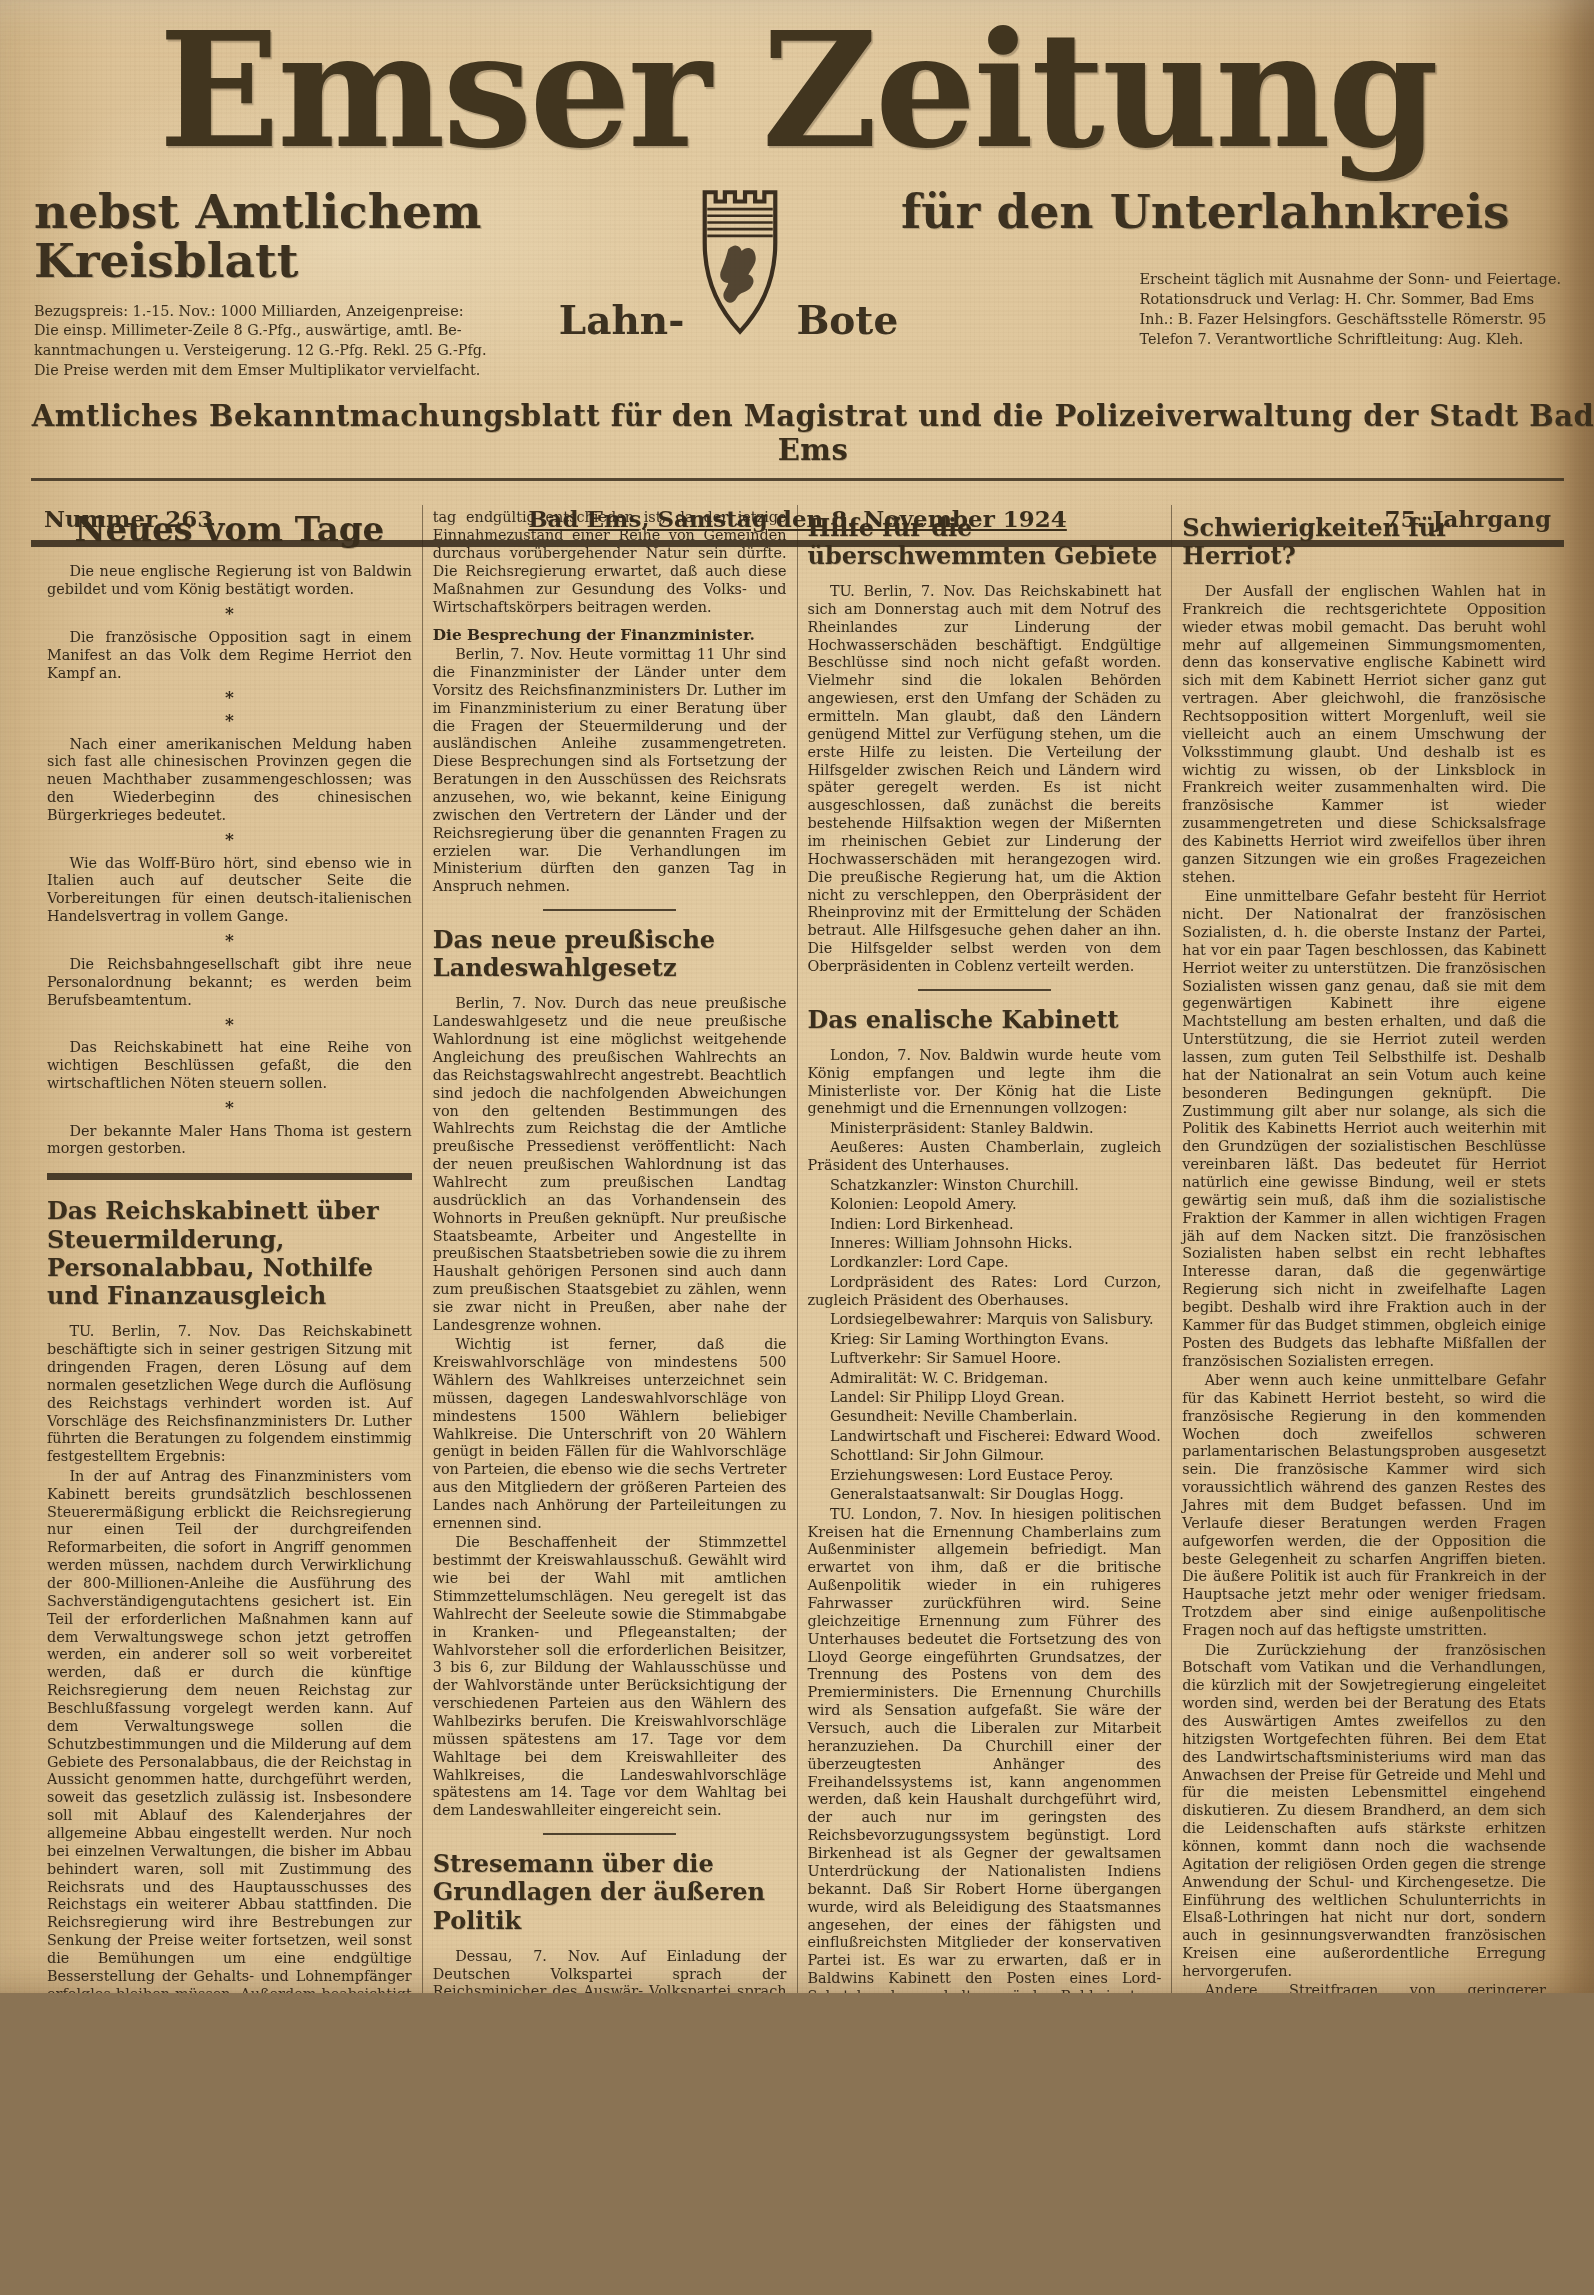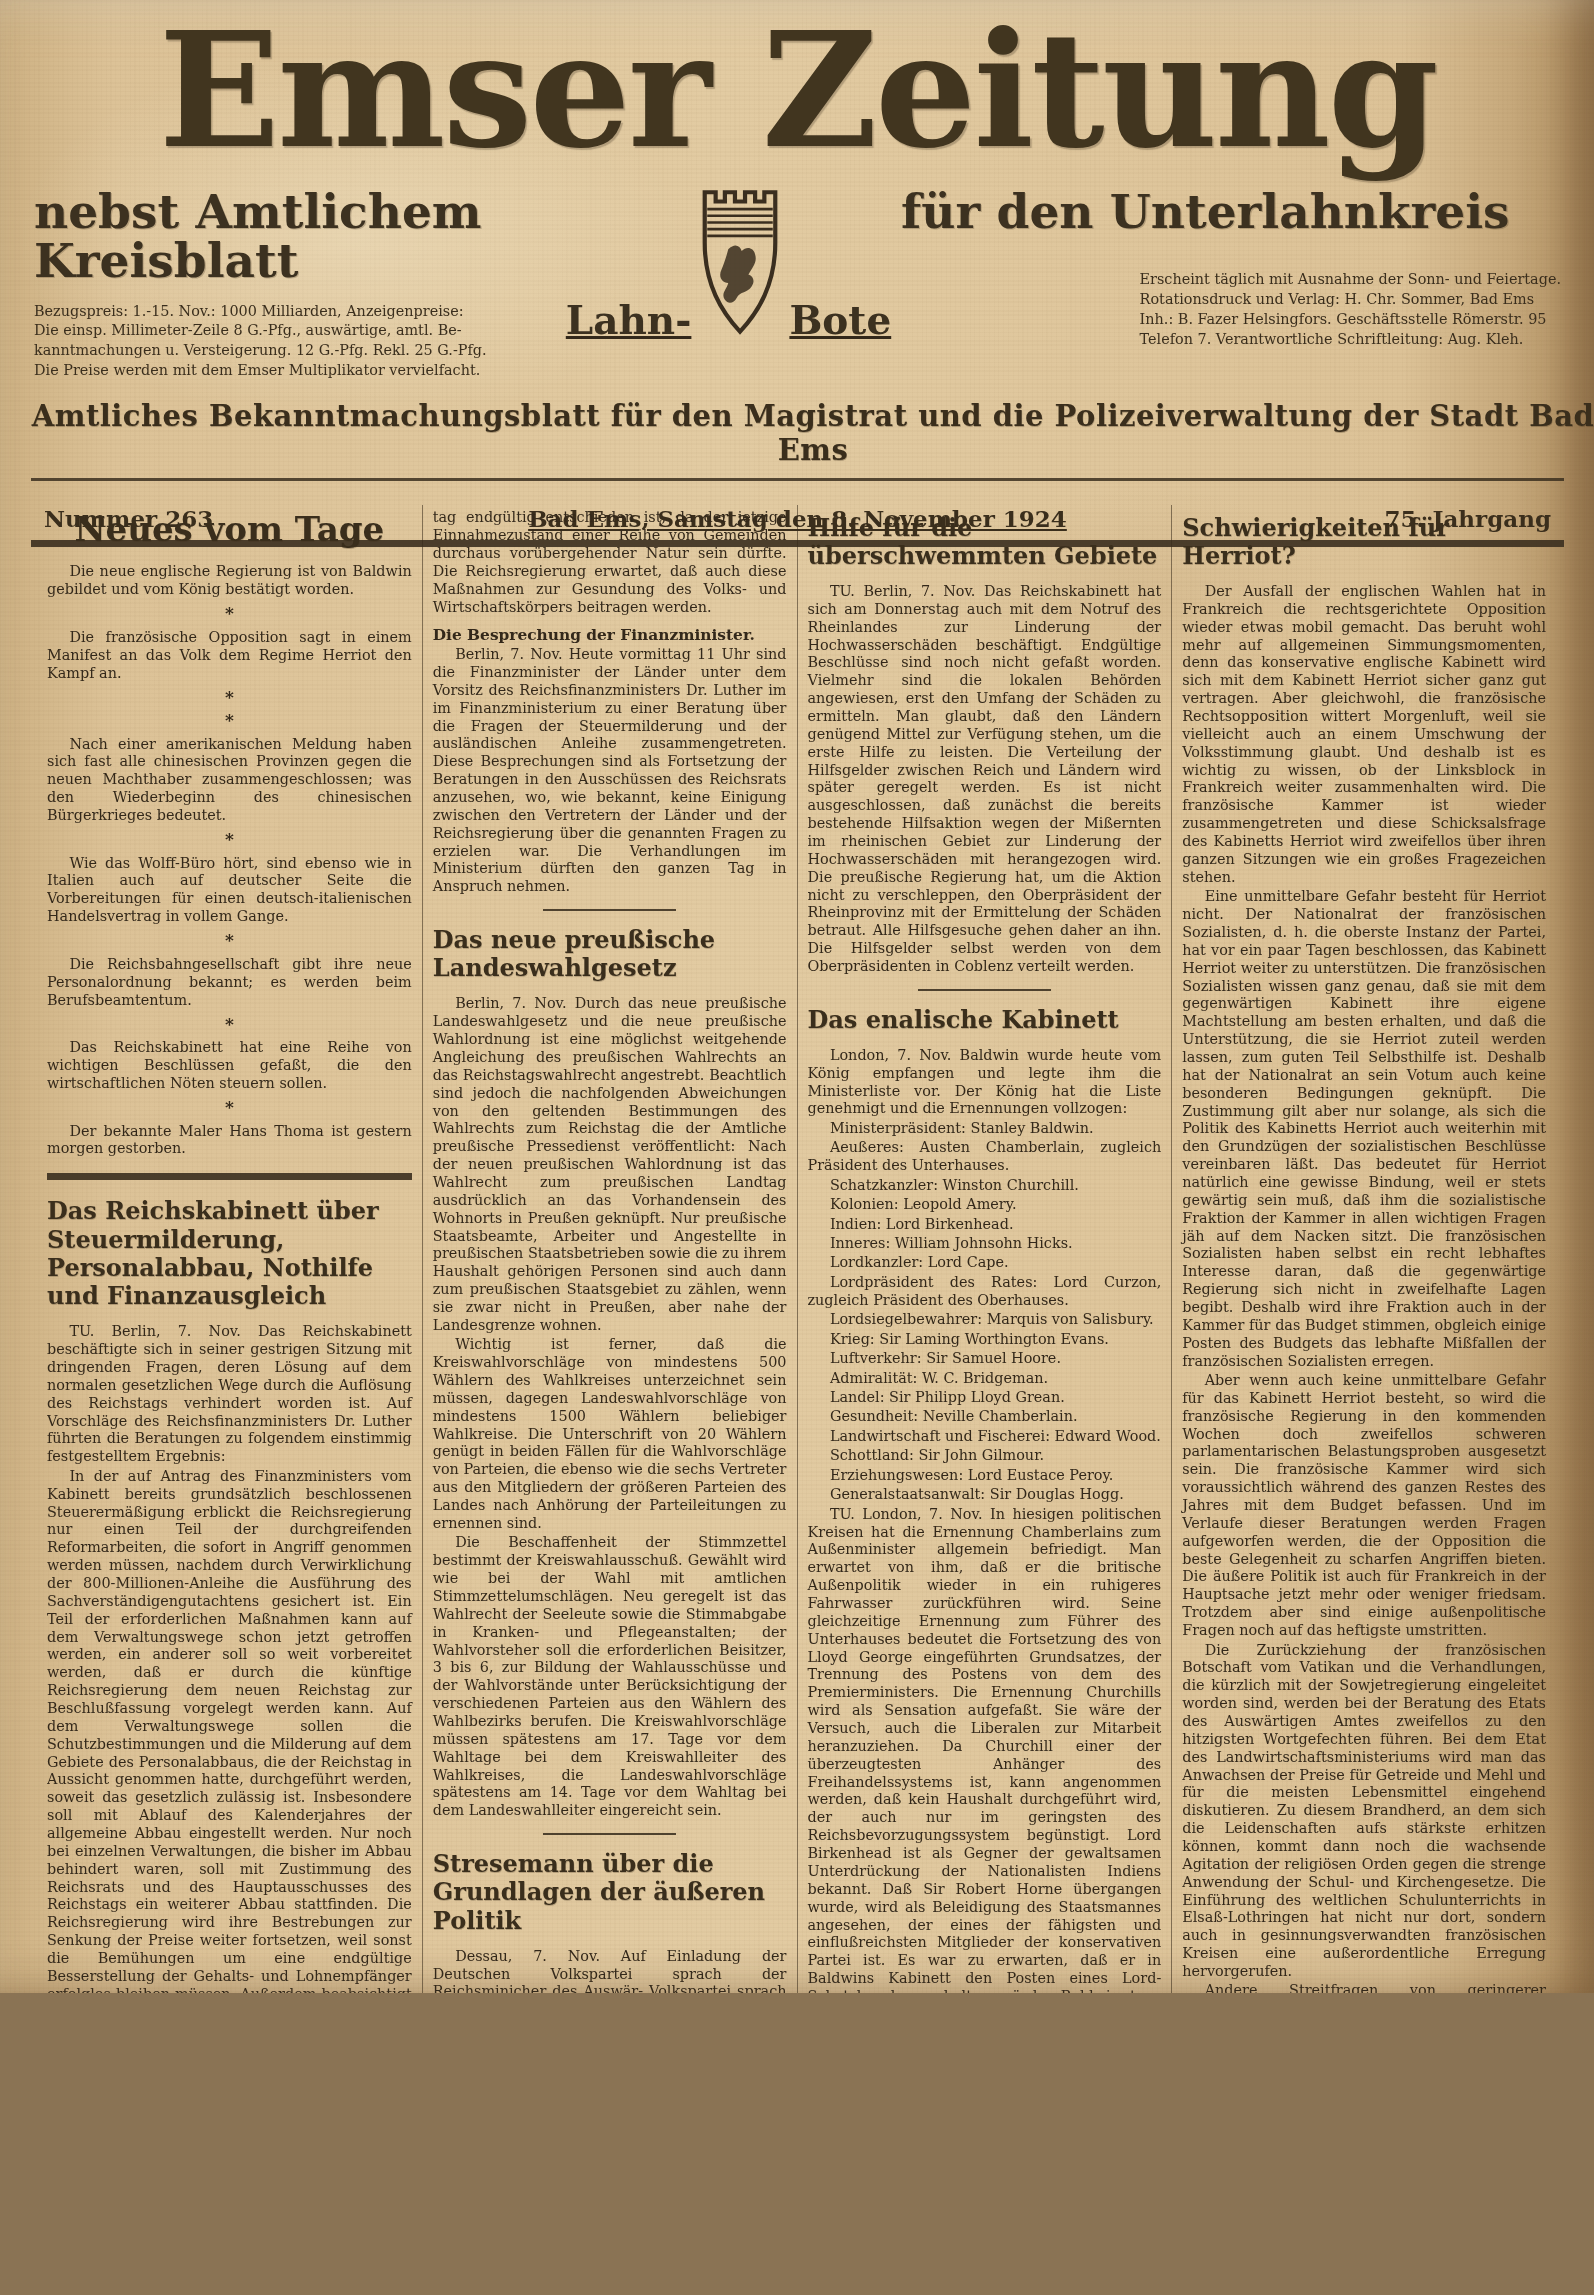--- a/index.html
+++ b/index.html
@@ -17,21 +17,21 @@
   }
   
   .title{
     font-size:159px;line-height:1.04;font-weight:bold;text-align:center;
     letter-spacing:-2.7px;padding-top:7.5px;color:#41351f;
     text-shadow:1.6px 1.6px 1.1px rgba(62,48,28,.28);
   }
   .subrow{display:grid;grid-template-columns:522px 330px 1fr;column-gap:7.5px;align-items:start;padding:14px 34px 0;}
   .sub-big{font-size:47px;font-weight:bold;line-height:1.05;color:#3c3120;text-shadow:1.1px 1.1px 0.5px rgba(62,48,28,.25);}
   .fineprint{font-size:14.4px;line-height:1.38;white-space:pre-line;margin-top:16px;color:#3a2e1d;}
-  .crest-group{display:flex;align-items:flex-end;justify-content:center;gap:7px;text-decoration:underline;}
+  .crest-group{display:flex;align-items:flex-end;justify-content:center;gap:14px;}
   .crest-word{font-size:39px;font-weight:bold;padding-bottom:4.3px;color:#3c3120;}
   .crest svg{display:block;}
   .sub-right-wrap{display:flex;flex-direction:column;align-items:flex-start;justify-content:center;}
   .fineprint.right{margin-left:auto;max-width:479px;margin-top:34px;text-align:left;}
   .banner{font-size:29px;font-weight:bold;text-align:center;margin-top:18px;letter-spacing:0.5px;color:#3a2e1c;text-shadow:0.5px 0.5px 0.5px rgba(62,48,28,.3);padding-left:31px;}
   .rule{border-top:3.7px solid #3b2f1f;margin:10.6px 31px 0;opacity:.85;}
   .rule.heavy{border-top-width:7.5px;margin-top:8.5px;opacity:.9;}
   .daterow{position:relative;display:flex;justify-content:space-between;align-items:baseline;padding:24px 44px 0;font-weight:bold;font-size:23px;color:#3a2e1c;}
   .daterow .center{position:absolute;left:0;right:0;text-align:center;text-decoration:underline;}
   

